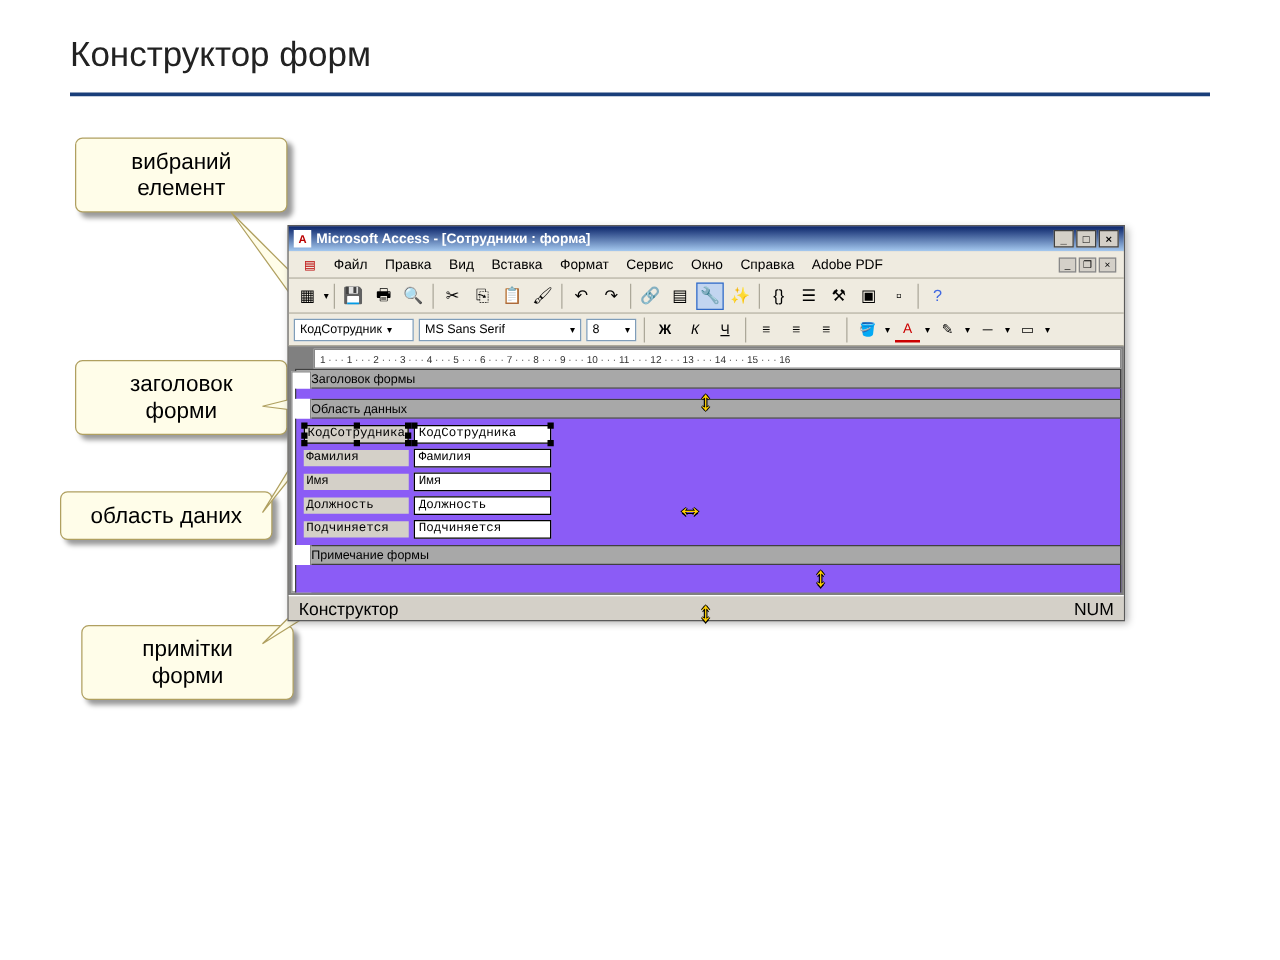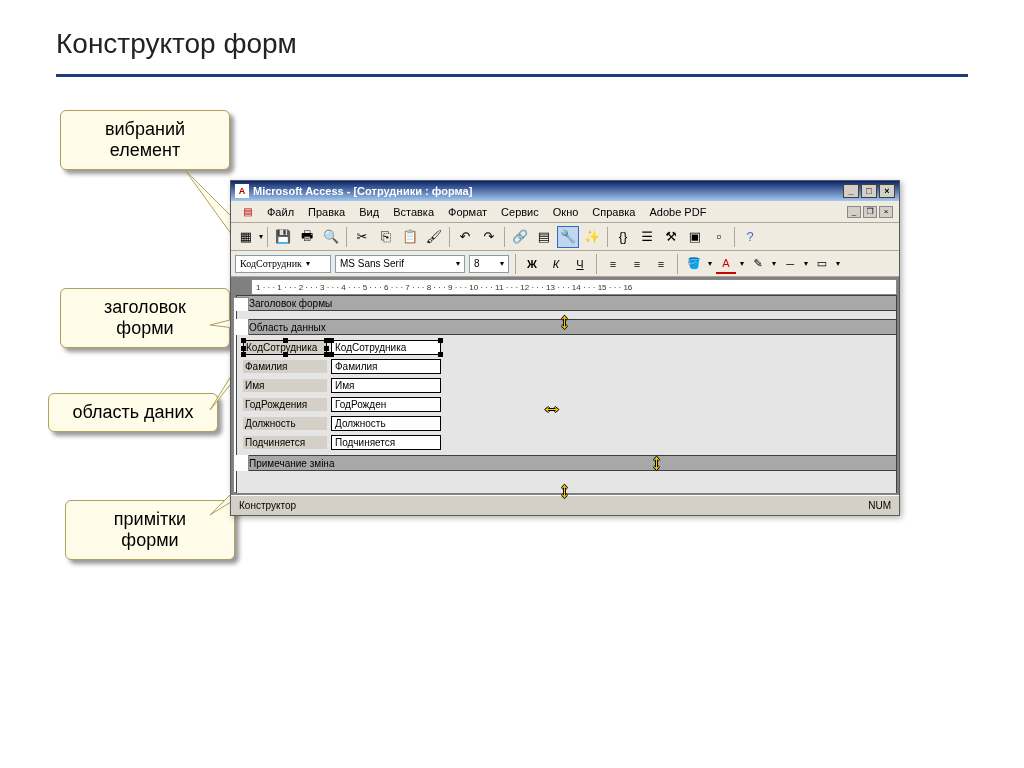--- a/index.html
+++ b/index.html
@@ -32,32 +32,32 @@
   .fbtn.b { font-weight: bold; }
   .fbtn.i { font-style: italic; }
   .fbtn.u { text-decoration: underline; }
   
   .design-area { background: #808080; padding: 2px; position: relative; }
   .ruler-h { background: #fff; height: 16px; margin-left: 18px; border: 1px solid #888; font-size: 8px; position: relative; overflow: hidden; white-space: nowrap; padding-left: 4px; line-height: 15px; color: #333; }
   .ruler-v { position: absolute; left: 2px; top: 20px; width: 16px; bottom: 2px; background: #fff; border: 1px solid #888; }
   .form-body { margin-left: 3px; background: #808080; }
   .section-header { background: #a8a8a8; border: 1px solid #404040; height: 16px; padding-left: 4px; font-size: 10px; display: flex; align-items: center; gap: 4px; }
   .section-header::before { content: "▾"; font-size: 8px; }
-  .section-body { background: #e5e5e5; border-left: 1px solid #404040; border-right: 1px solid #404040; min-height: 6px; position: relative; }
+  .section-body { background: #8b5cf6; border-left: 1px solid #404040; border-right: 1px solid #404040; min-height: 6px; position: relative; font-family: Liberation Mono, monospace; }
   .field-row { display: flex; align-items: center; height: 19px; padding-left: 6px; gap: 4px; }
   .field-label { width: 84px; background: #d4d0c8; font-size: 10px; padding: 1px 2px; }
   .field-control { width: 110px; background: #fff; border: 1px solid #000; font-size: 10px; padding: 1px 3px; height: 15px; }
   .field-label.selected { border: 1px solid #000; position: relative; }
   .handle { position: absolute; width: 5px; height: 5px; background: #000; }
   .h-tl { top: -3px; left: -3px; } .h-tr { top: -3px; right: -3px; }
   .h-bl { bottom: -3px; left: -3px; } .h-br { bottom: -3px; right: -3px; }
   .h-t { top: -3px; left: 50%; margin-left: -2px; } .h-b { bottom: -3px; left: 50%; margin-left: -2px; }
   .h-l { left: -3px; top: 50%; margin-top: -2px; } .h-r { right: -3px; top: 50%; margin-top: -2px; }
   
-  .statusbar { background: #d4d0c8; height: 20px; border-top: 1px solid #fff; display: flex; align-items: center; padding: 0 8px; font-size: 10px; justify-content: flex-end; }
+  .statusbar { background: #d4d0c8; height: 20px; border-top: 1px solid #fff; display: flex; align-items: center; padding: 0 8px; font-size: 14px; justify-content: flex-end; }
   .status-right { margin-left: auto; }
   
   .resize-arrow { position: absolute; font-size: 18px; pointer-events: none; }
   .resize-v::before { content: "↕"; color: #ffd000; text-shadow: -1px 0 #000, 1px 0 #000, 0 -1px #000, 0 1px #000; font-weight: bold; font-size: 22px; }
   .resize-h::before { content: "↔"; color: #ffd000; text-shadow: -1px 0 #000, 1px 0 #000, 0 -1px #000, 0 1px #000; font-weight: bold; font-size: 22px; }
   
   svg.callout-line { position: absolute; overflow: visible; pointer-events: none; }
 </style>
 </head>
 <body>
@@ -135,21 +135,21 @@
     <span class="tsep"></span>
     <span class="tbtn">{}</span>
     <span class="tbtn">☰</span>
     <span class="tbtn">⚒</span>
     <span class="tbtn">▣</span>
     <span class="tbtn">▫</span>
     <span class="tsep"></span>
     <span class="tbtn" style="color:#4169e1;">?</span>
   </div>
   <div class="format-bar">
-    <div class="combo" style="width:96px;font-family:Liberation Serif, serif;">
+    <div class="combo" style="width:96px;">
         <span>КодСотрудник</span>
         <span class="combo-arrow">▾</span>
       </div>
     <div class="combo" style="width:130px;">
         <span>MS Sans Serif</span>
         <span class="combo-arrow" style="margin-left:auto;">▾</span>
       </div>
     <div class="combo" style="width:40px;">
         <span>8</span>
         <span class="combo-arrow" style="margin-left:auto;">▾</span>
@@ -203,34 +203,30 @@
         </div>
         <div class="field-row">
             <div class="field-label">Фамилия</div>
             <div class="field-control">Фамилия</div>
           </div>
         <div class="field-row">
             <div class="field-label">Имя</div>
             <div class="field-control">Имя</div>
           </div>
         <div class="field-row">
-            <div class="field-label">ГодРождения</div>
-            <div class="field-control">ГодРожден</div>
-          </div>
-        <div class="field-row">
             <div class="field-label">Должность</div>
             <div class="field-control">Должность</div>
           </div>
         <div class="field-row">
             <div class="field-label">Подчиняется</div>
             <div class="field-control">Подчиняется</div>
           </div>
       </div>
       <div class="section-header">
-          <span>Примечание зміна</span>
+          <span>Примечание формы</span>
         </div>
       <div class="section-body" style="height:22px;"></div>
     </div>
 
     <span class="resize-arrow resize-v" style="left:328px; top:31px;"></span>
     <span class="resize-arrow resize-h" style="left:310px; top:116px;"></span>
     <span class="resize-arrow resize-v" style="left:420px; top:172px;"></span>
     <span class="resize-arrow resize-v" style="left:328px; top:200px;"></span>
   </div>
 

